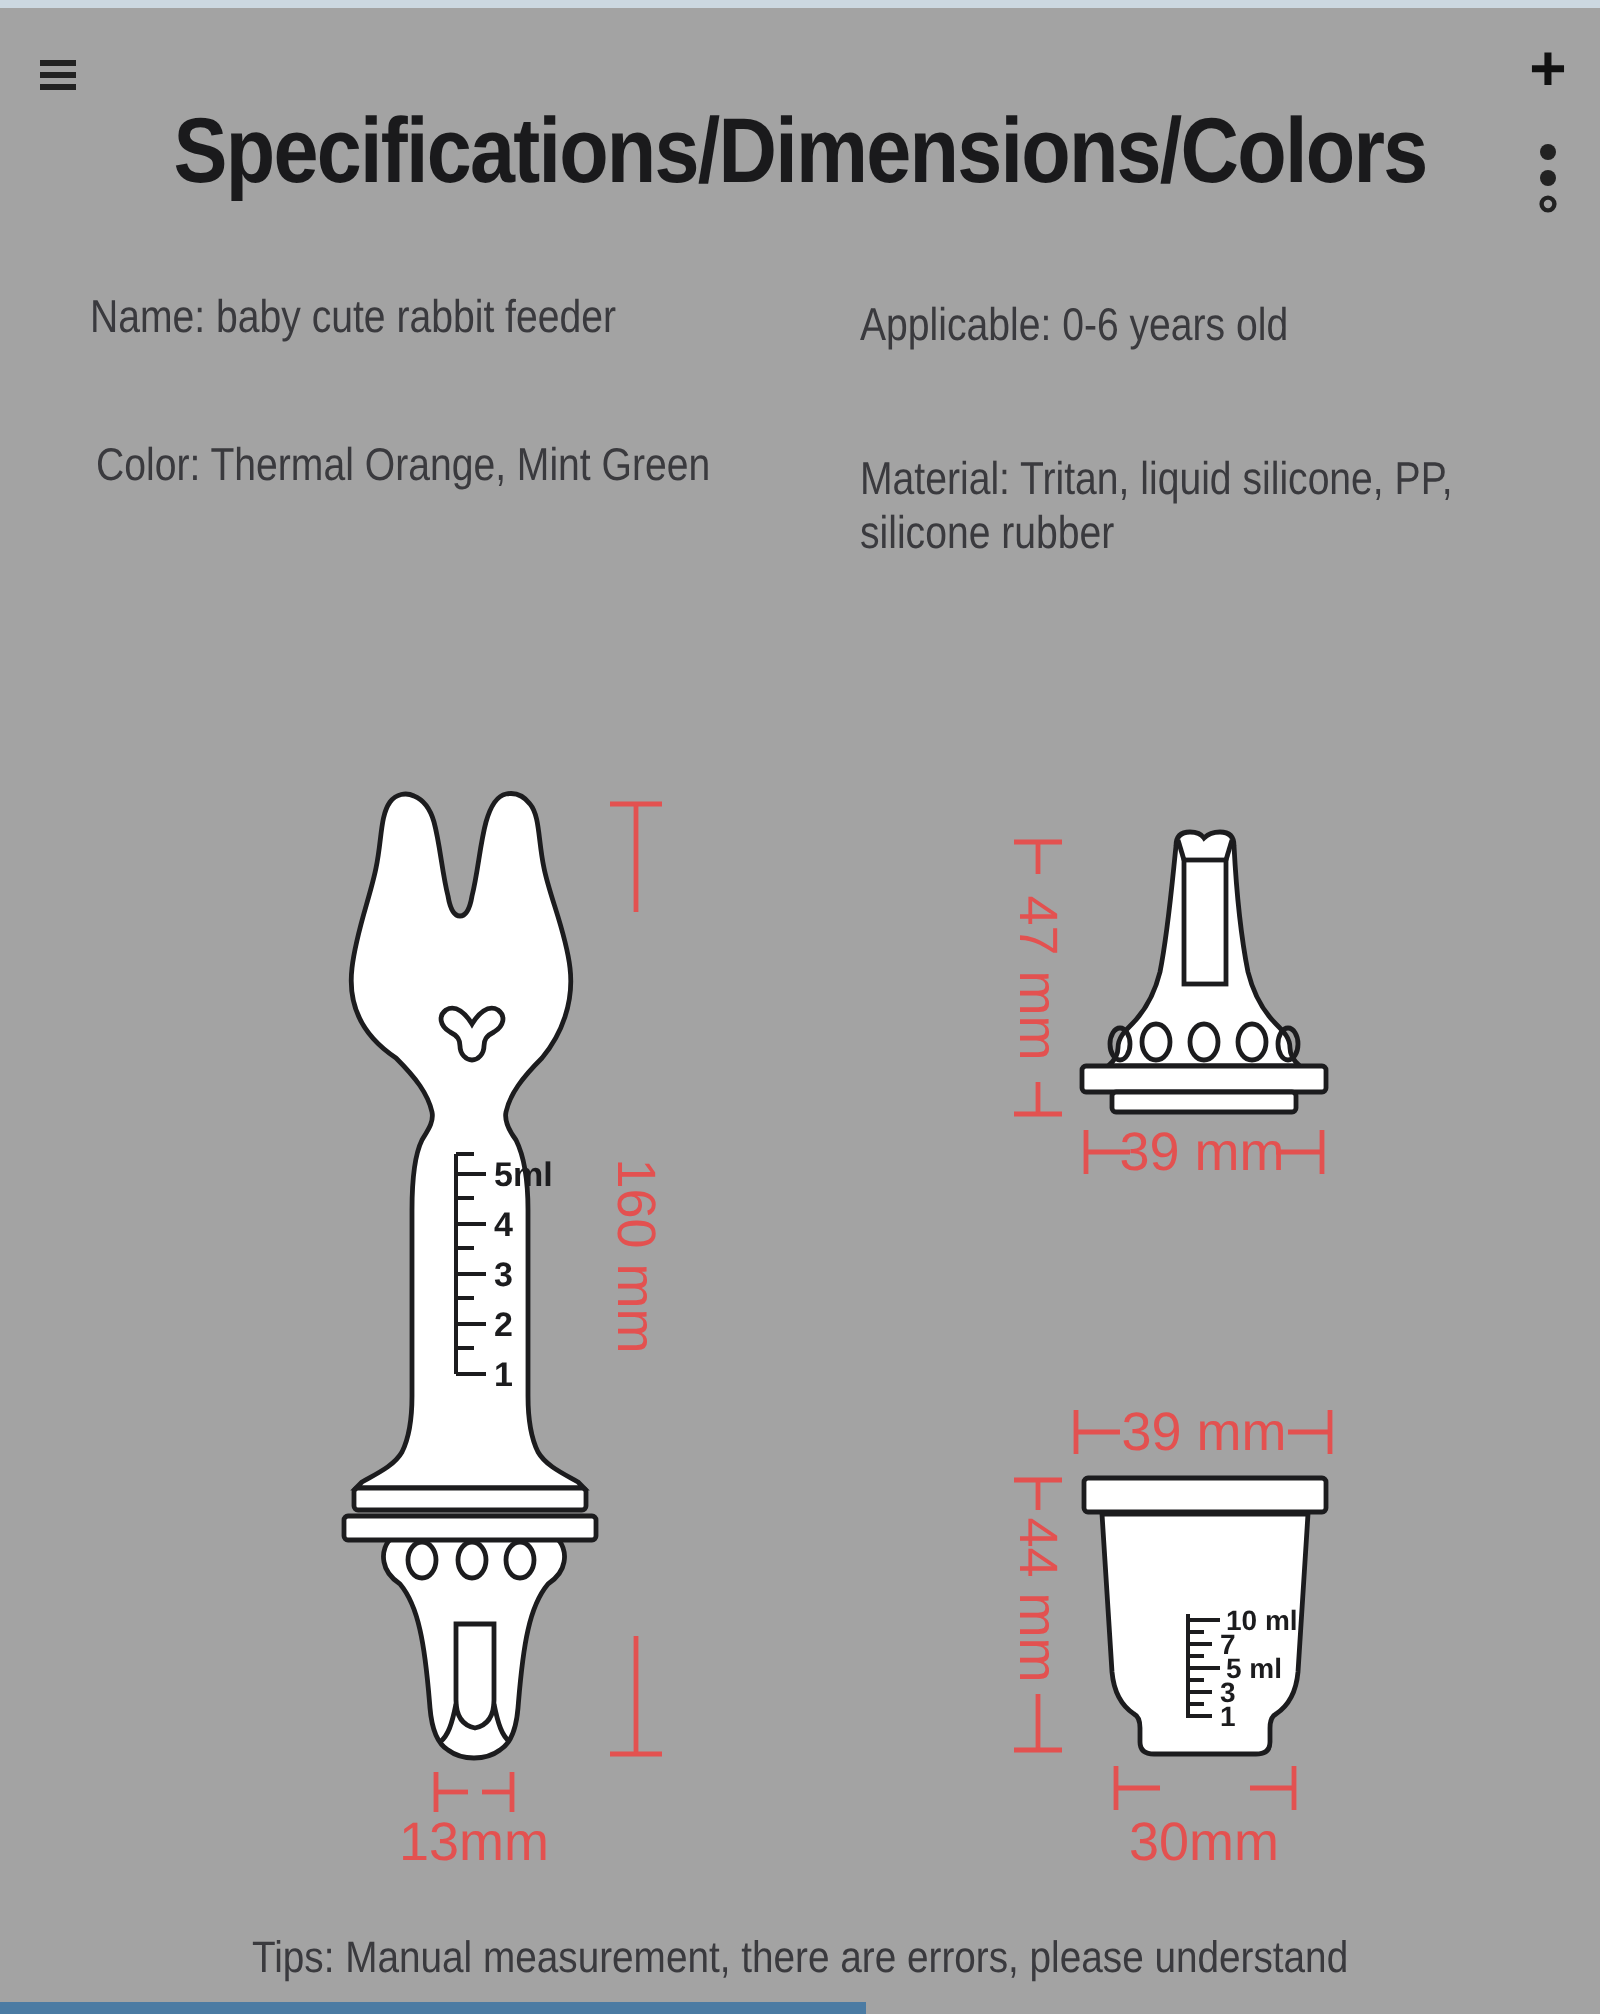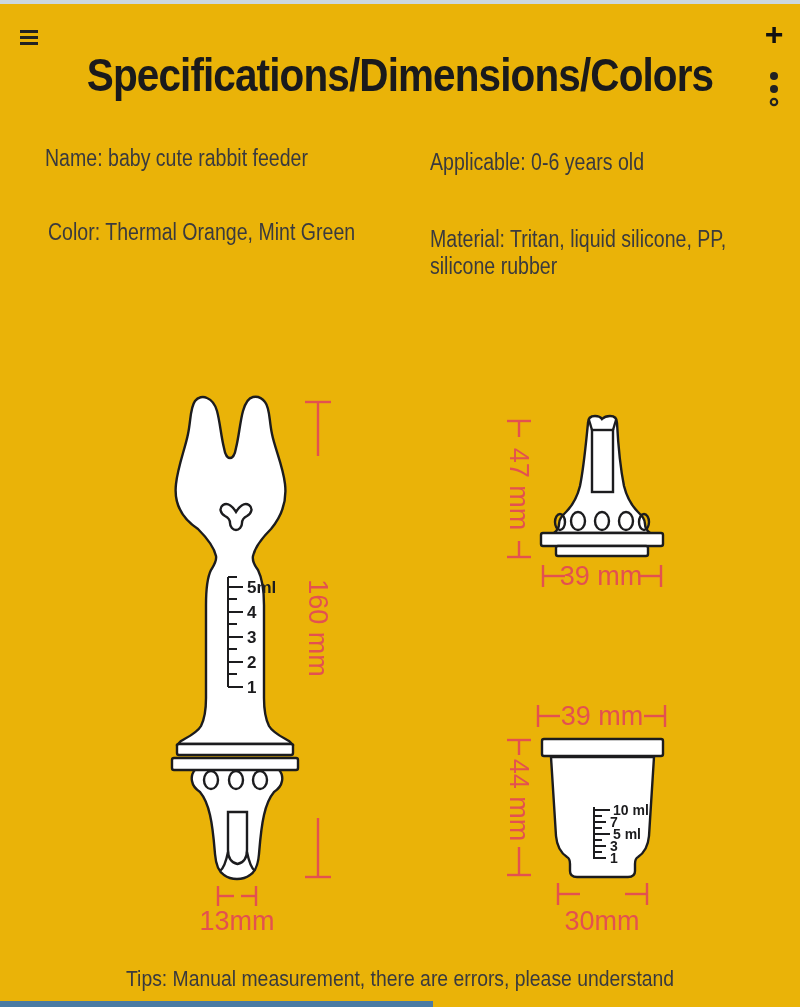--- a/index.html
+++ b/index.html
@@ -1,16 +1,16 @@
 <!DOCTYPE html>
 <html><head>
 <meta charset="utf-8">
 <style>
   html,body{margin:0;padding:0;background:#ffffff;}
-  #page{position:relative;width:800px;height:1007px;background:#eab308;overflow:hidden;
+  #page{position:relative;width:800px;height:1007px;background:#a3a3a3;overflow:hidden;
         font-family:"Liberation Sans",sans-serif;}
   .top-strip{position:absolute;left:0;top:0;width:800px;height:4px;background:#ccd8e1;}
   .bottom-strip{position:absolute;left:0;top:1001px;width:433px;height:6px;background:#4b7ba3;}
 
   
   .menu-icon{position:absolute;left:20px;top:30px;width:18px;height:16px;cursor:pointer;}
   .menu-icon span{display:block;height:2.6px;background:#222;margin-bottom:3.6px;}
   .page-title{position:absolute;left:0;top:48px;width:800px;text-align:center;
       font-size:46px;font-weight:800;color:#1a1a1c;letter-spacing:-1px;
       transform:scaleX(0.88);transform-origin:50% 50%;white-space:nowrap;}

